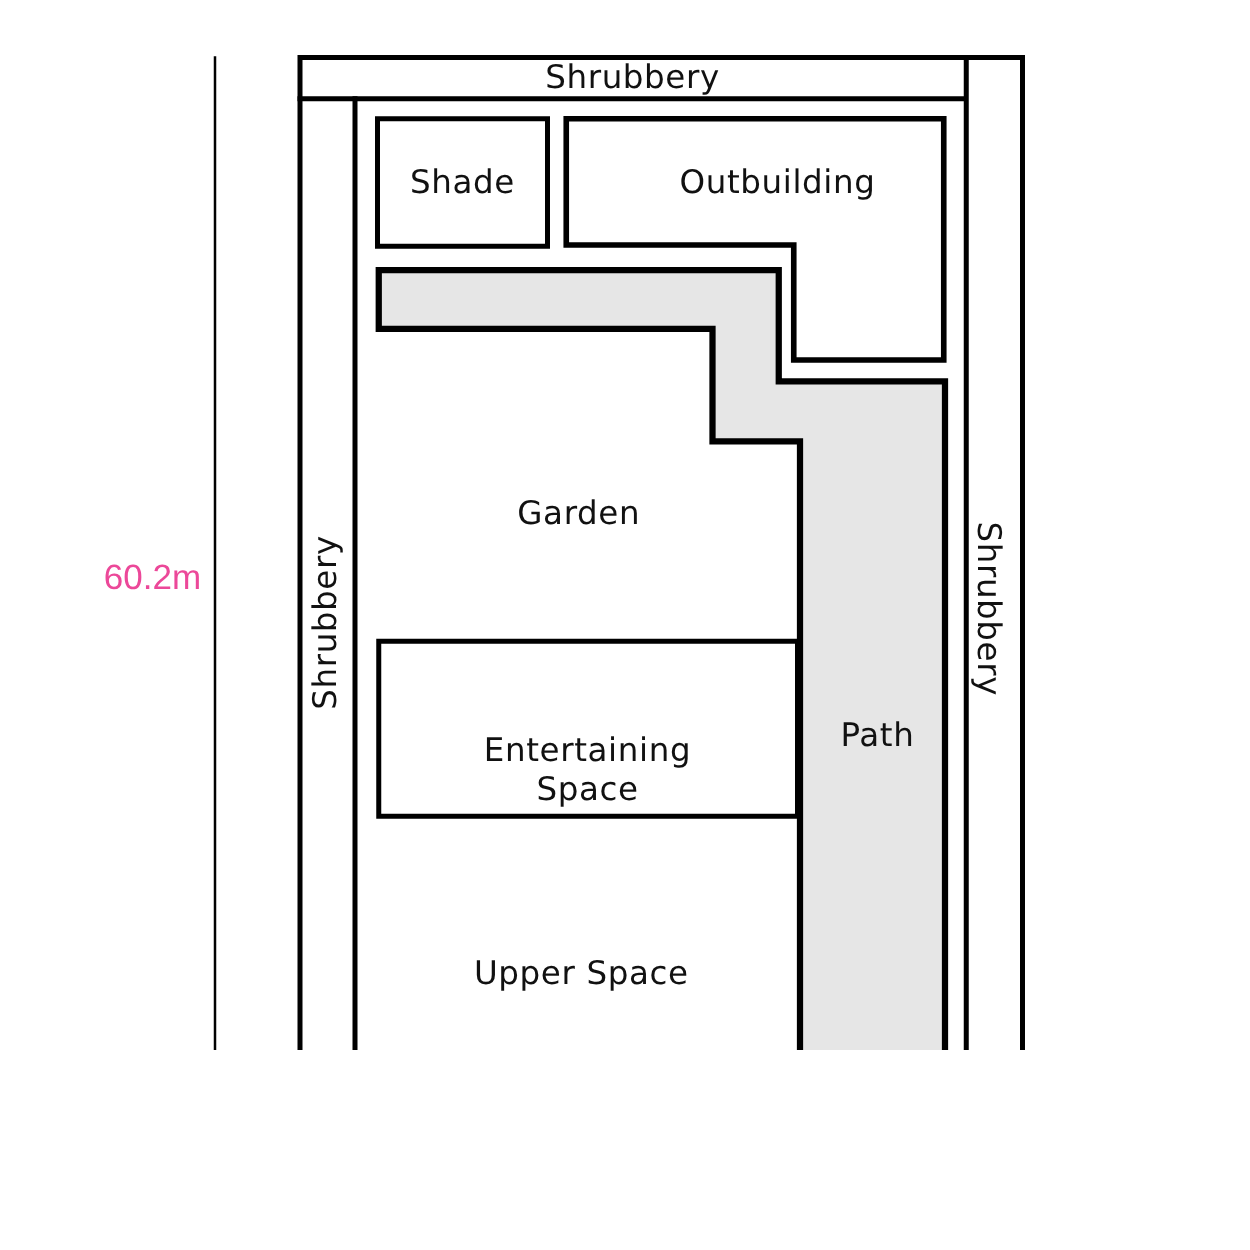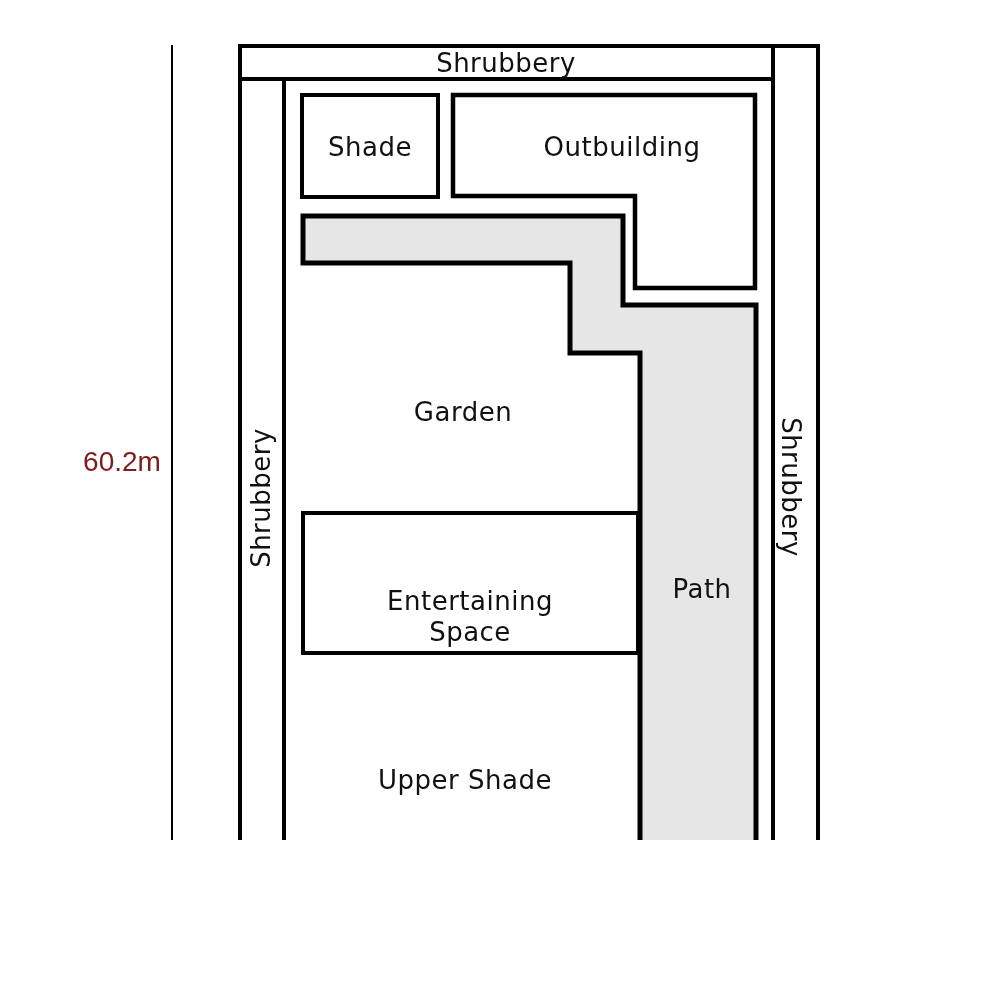--- a/index.html
+++ b/index.html
@@ -50,21 +50,21 @@
   }
   .pt-label.rot-cw {
     transform: translate(-50%, -50%) rotate(90deg);
     white-space: nowrap;
   }
   .dim-label {
     position: absolute;
     transform: translate(-50%, -50%);
     font-family: "Liberation Sans", sans-serif;
     font-size: 28px;
-    color: #7f1d1d;
+    color: #ec4899;
     white-space: nowrap;
   }
 </style>
 </head>
 <body>
 
 <div id="canvas">
 
   <svg id="shapes" viewBox="0 0 1000 1000" xmlns="http://www.w3.org/2000/svg">
     <polygon points="303,216 623,216 623,305 756,305 756,885 640,885 640,353 570,353 570,263 303,263" stroke="#000" stroke-width="5" fill="#e6e6e6"></polygon>
@@ -81,21 +81,21 @@
   <div class="rect-box" style="left:301px; top:511px; width:339px; height:144px;"></div>
 
   <div class="pt-label" style="left:506px; top:63px;">Shrubbery</div>
   <div class="pt-label rot-ccw" style="left:261px; top:498px;">Shrubbery</div>
   <div class="pt-label rot-cw" style="left:790px; top:487px;">Shrubbery</div>
   <div class="pt-label" style="left:370px; top:147px;">Shade</div>
   <div class="pt-label" style="left:622px; top:147px;">Outbuilding</div>
   <div class="pt-label" style="left:463px; top:412px;text-align:center;">Garden</div>
   <div class="pt-label" style="left:470px; top:617px;">Entertaining
 Space</div>
-  <div class="pt-label" style="left:465px; top:780px;">Upper Shade</div>
+  <div class="pt-label" style="left:465px; top:780px;">Upper Space</div>
   <div class="pt-label" style="left:702px; top:577px;margin-top:12px;">Path</div>
 
   <div class="dim-line" style="left:171px; top:45px; width:2px; height:858px;"></div>
   <div class="dim-label" style="left:122px; top:462px;">60.2m</div>
   <div class="dim-line" style="left:238px; top:942px; width:582px; height:2px;"></div>
   <div class="dim-label" style="left:483px; top:970px;">15m</div>
 
 </div>
 
 </body></html>

